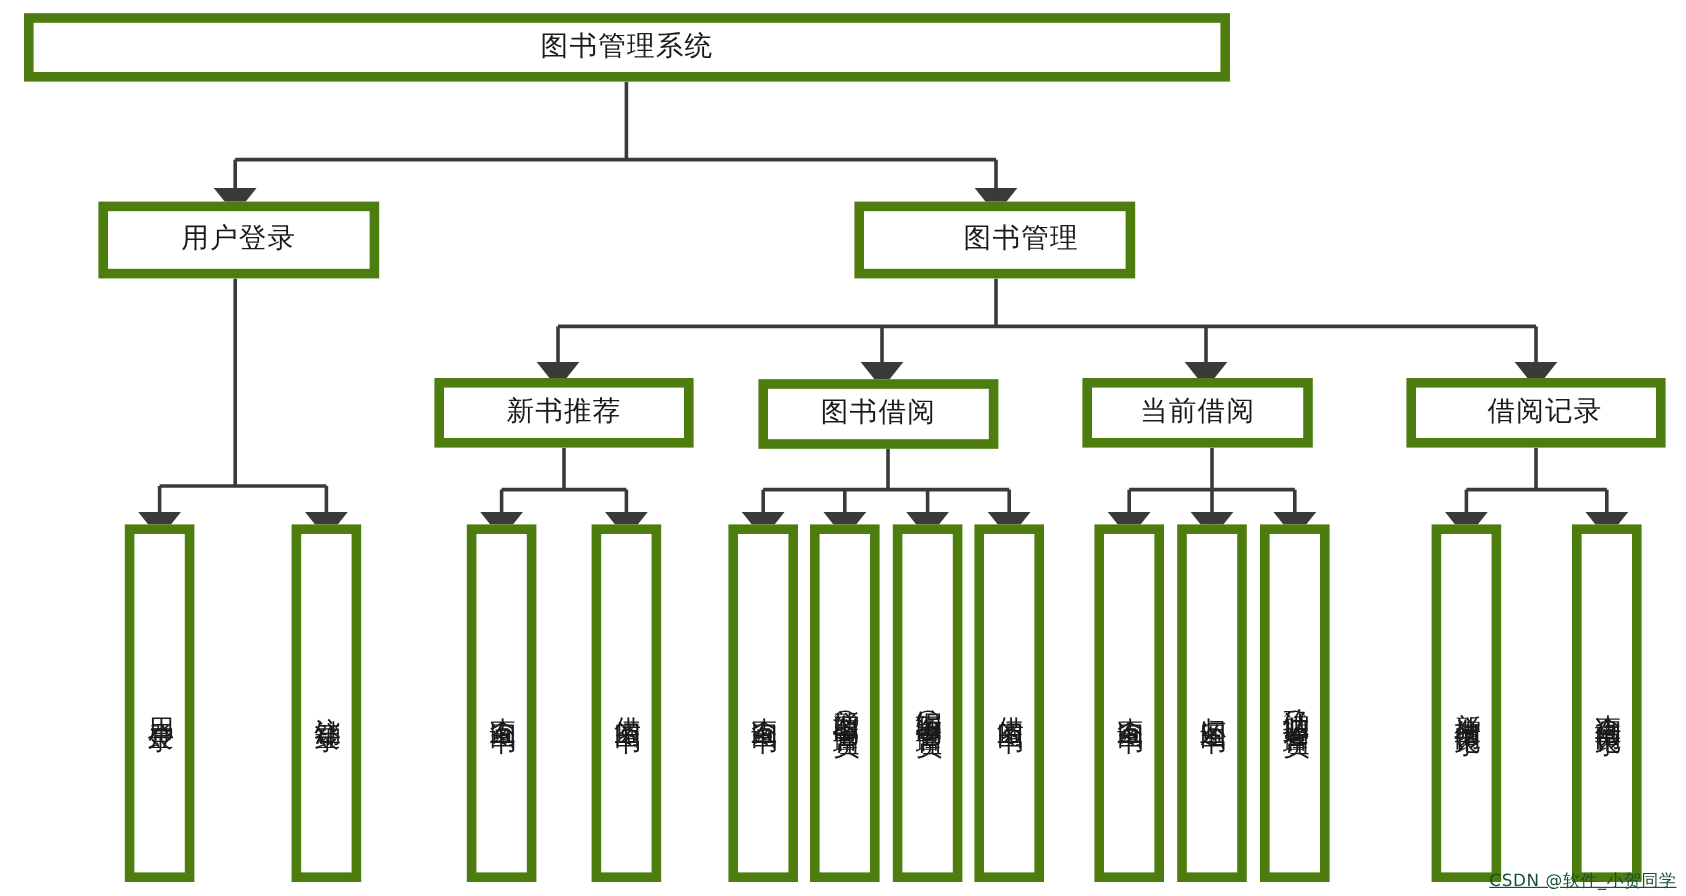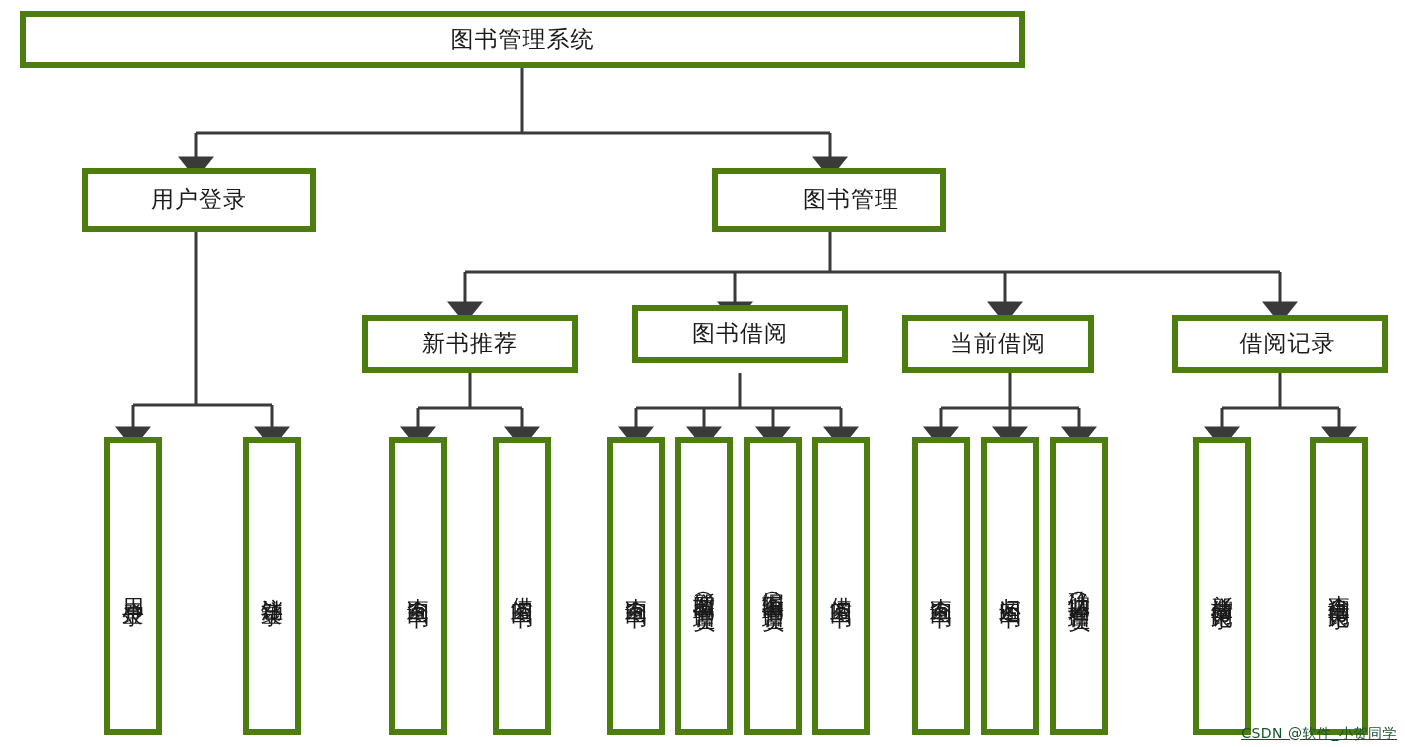--- a/index.html
+++ b/index.html
@@ -21,21 +21,21 @@
     position: absolute;
     left: 0;
     top: 0;
     width: 1405px;
     height: 747px;
     pointer-events: none;
   }
   .node {
     position: absolute;
     box-sizing: border-box;
-    border: 6px solid #4d7c0f;
+    border: 8px solid #4d7c0f;
     background: #ffffff;
     display: flex;
     align-items: center;
     justify-content: center;
     color: #1a1a1a;
   }
   .node.horiz {
     font-size: 23px;
     letter-spacing: 1px;
     line-height: 1.2;
@@ -132,21 +132,21 @@
   <div class="node horiz" style="left:82px; top:168px; width:234px; height:64px;">
     <span class="lbl">用户登录</span>
   </div>
   <div class="node horiz" style="left:712px; top:168px; width:234px; height:64px;padding-left:44px;">
     <span class="lbl">图书管理</span>
   </div>
 
   <div class="node horiz" style="left:362px; top:315px; width:216px; height:58px;">
     <span class="lbl">新书推荐</span>
   </div>
-  <div class="node horiz" style="left:632px; top:305px; width:216px; height:58px;">
+  <div class="node horiz" style="left:632px; top:316px; width:200px; height:58px;">
     <span class="lbl">图书借阅</span>
   </div>
   <div class="node horiz" style="left:902px; top:315px; width:192px; height:58px;">
     <span class="lbl">当前借阅</span>
   </div>
   <div class="node horiz" style="left:1172px; top:315px; width:216px; height:58px;padding-left:15px;">
     <span class="lbl">借阅记录</span>
   </div>
 
   <div class="node vert" style="left:104px; top:437px; width:58px; height:298px;">

